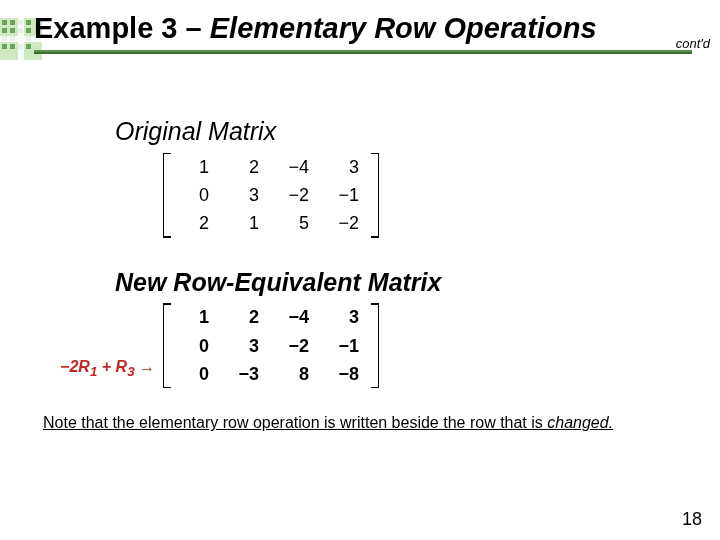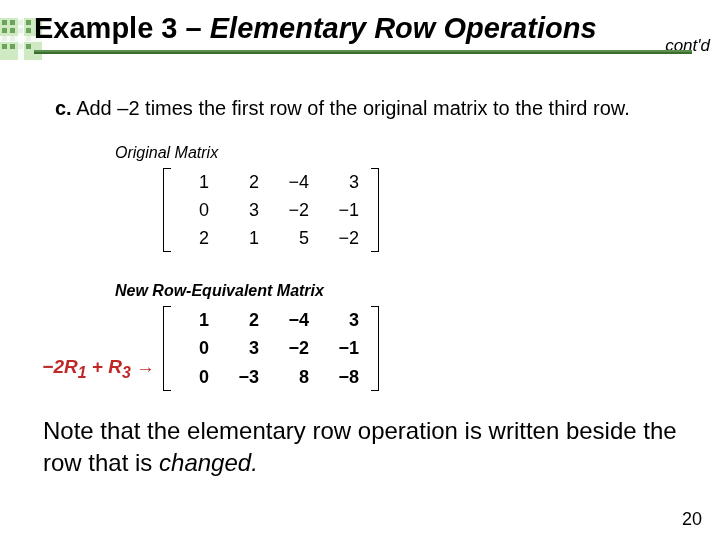--- a/index.html
+++ b/index.html
@@ -35,21 +35,21 @@
   .title-main .title-example {
     font-style: normal;
   }
   .title-main .title-italic {
     font-style: italic;
   }
   .title-sub {
     position: absolute;
     right: -16px;
     top: 24px;
-    font-size: 17px;
+    font-size: 13px;
     font-style: italic;
   }
   .title-rule {
     position: absolute;
     left: 34px;
     top: 50px;
     width: 658px;
     height: 4px;
     background: linear-gradient(to bottom, #5a8f4d 0 2px, #3a6e2d 2px 4px);
   }
@@ -61,33 +61,33 @@
     font-size: 20px;
     line-height: 1.35;
   }
   .part-c b { font-weight: bold; }
   .indent-block {
     margin-left: 60px;
     margin-top: 20px;
   }
   .label-italic {
     font-style: italic;
-    font-size: 16px;
+    font-size: 25px;
     margin-bottom: 4px;
   }
   .matrix-wrap {
     display: flex;
     align-items: center;
     gap: 8px;
     margin-left: -60px;
   }
   .rowop {
     width: 100px;
     text-align: right;
-    font-size: 19px;
+    font-size: 16px;
   }
   .rowop-text { color: #c02828; font-style: italic; }
   table.matrix {
     border-collapse: collapse;
     font-size: 18px;
   }
   table.matrix td {
     padding: 2px 12px;
     text-align: right;
     min-width: 26px;
@@ -108,22 +108,23 @@
     background: #000;
   }
   .lbracket .bv { left: 0; top: 0; bottom: 0; width: 1.2px; }
   .lbracket::before { left: 0; top: 0; width: 8px; height: 1.2px; }
   .lbracket::after { left: 0; bottom: 0; width: 8px; height: 1.2px; }
   .rbracket .bv { right: 0; top: 0; bottom: 0; width: 1.2px; }
   .rbracket::before { right: 0; top: 0; width: 8px; height: 1.2px; }
   .rbracket::after { right: 0; bottom: 0; width: 8px; height: 1.2px; }
   .note {
     margin-top: 24px;
-    font-size: 24px;
+    font-size: 16px;
     line-height: 1.35;
+    text-decoration: underline;
   }
   .note .changed { font-style: italic; }
   .page-num {
     position: absolute;
     right: 18px;
     bottom: 10px;
     font-size: 18px;
   }
 </style>
 </head>
@@ -157,23 +158,20 @@
 
 <div class="title-block">
   <span class="title-main">
     <span class="title-example">Example 3</span><span> – </span><span class="title-italic">Elementary Row Operations</span>
   </span>
   <span class="title-sub">cont'd</span>
 </div>
 <div class="title-rule"></div>
 
 <div class="body">
-  <div class="part-c">
-    <b>c.</b><span> Add –2 times the first row of the original matrix to the third row.</span>
-  </div>
 
   <div class="indent-block">
     <div class="label-italic">Original Matrix</div>
     <div class="matrix-wrap">
       <div class="rowop"></div>
       <div class="bracket-box">
         <div class="lbracket">
             <span class="bv"></span>
           </div>
         <table class="matrix">
@@ -244,13 +242,13 @@
           </div>
       </div>
     </div>
   </div>
 
   <div class="note" style="margin-left:-12px;">
     <span>Note that the elementary row operation is written beside the row that is </span><span class="changed">changed.</span>
   </div>
 </div>
 
-<div class="page-num">20</div>
+<div class="page-num">18</div>
 
 </body></html>

